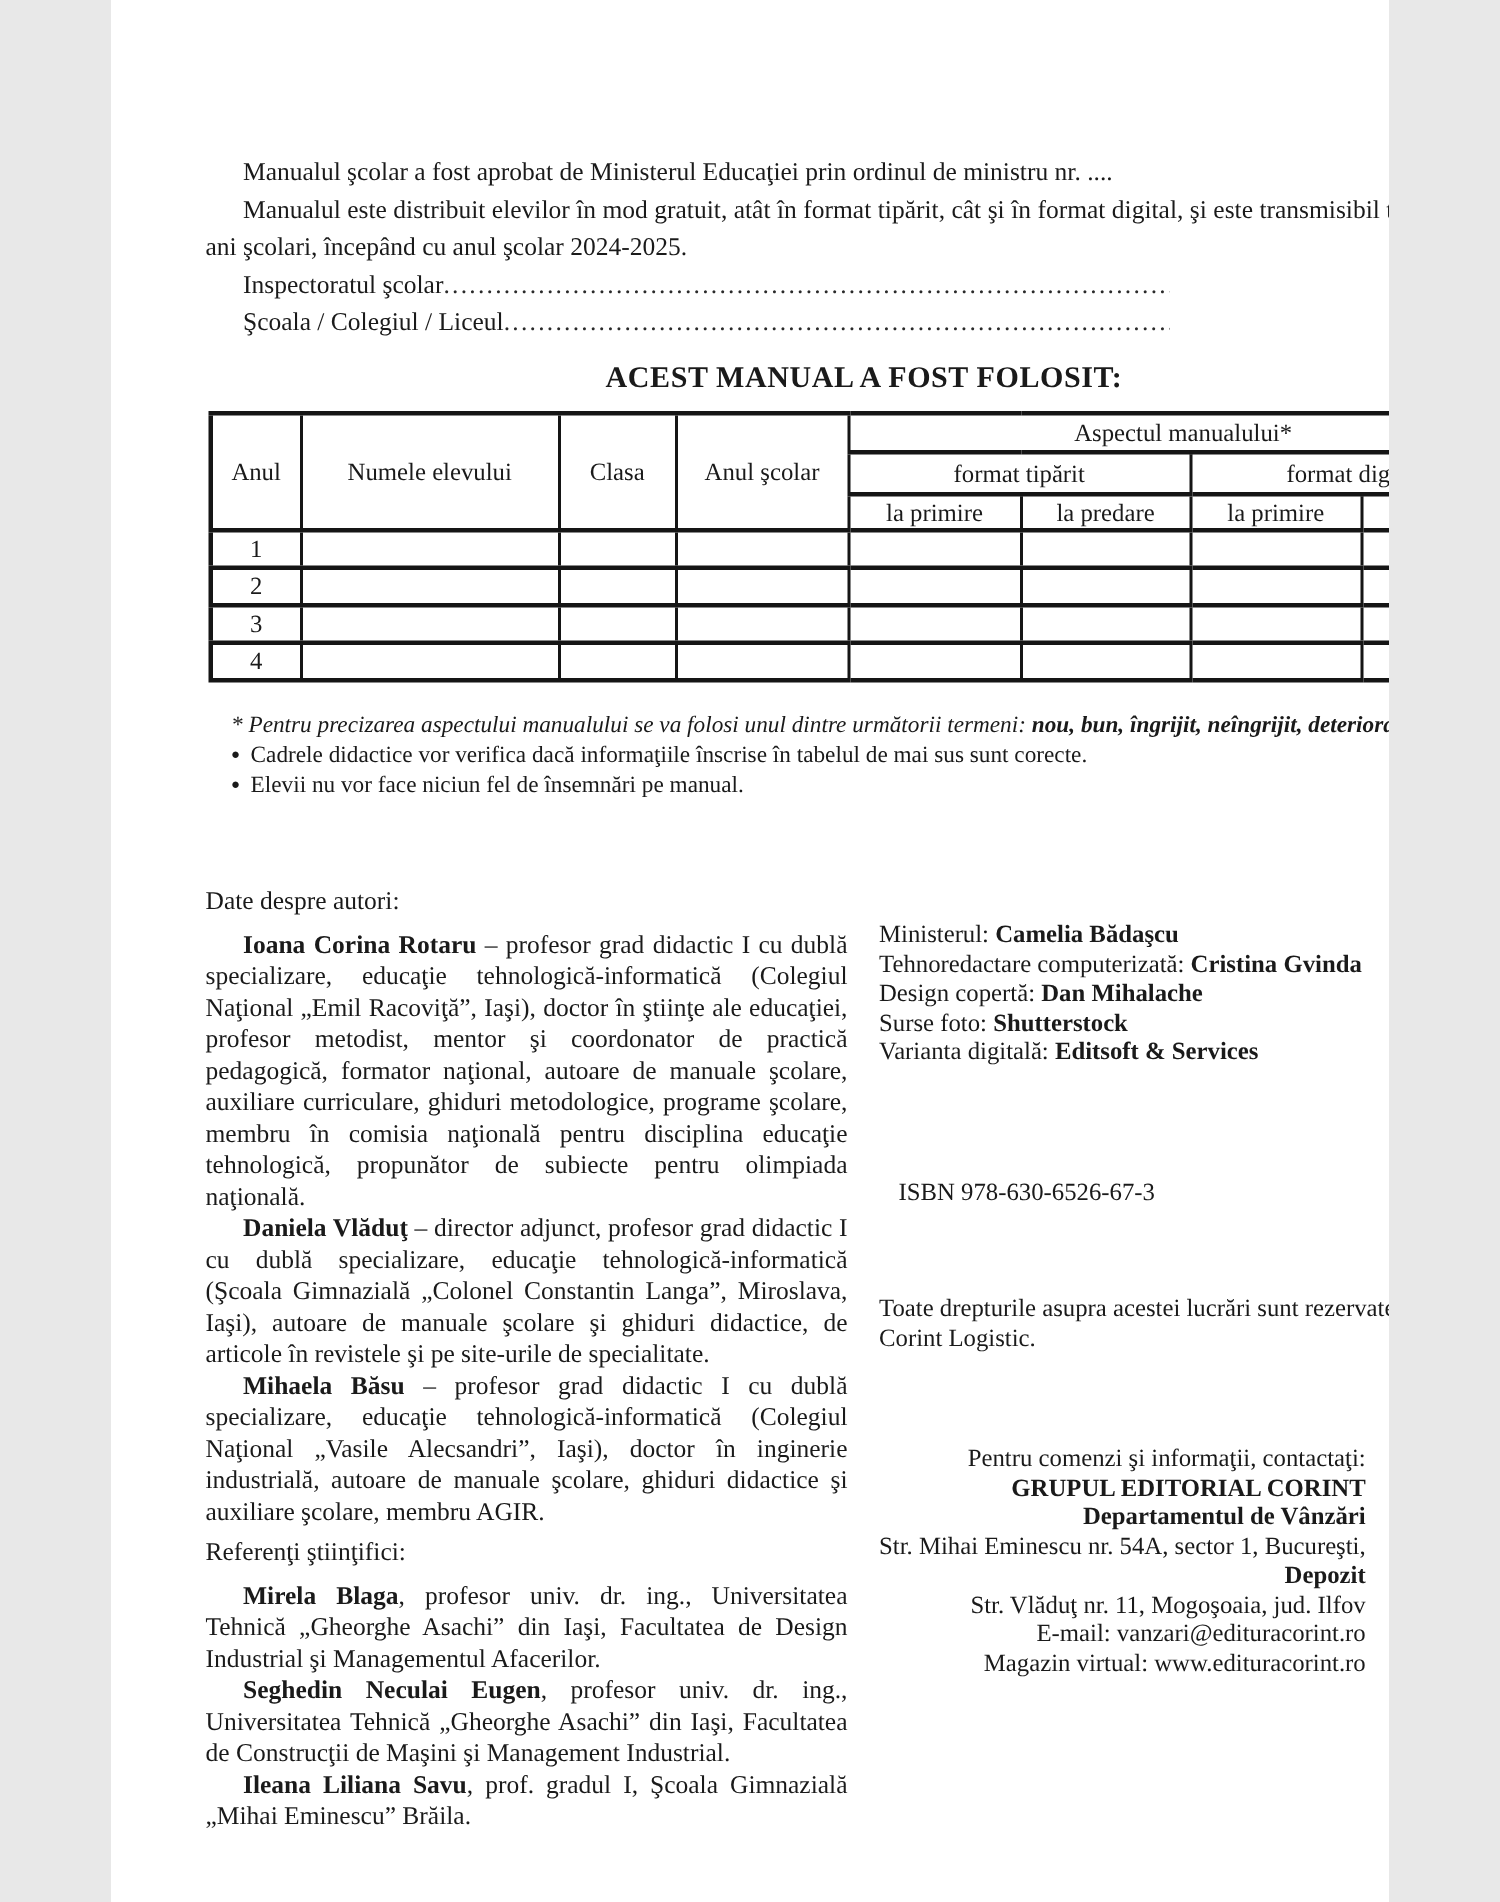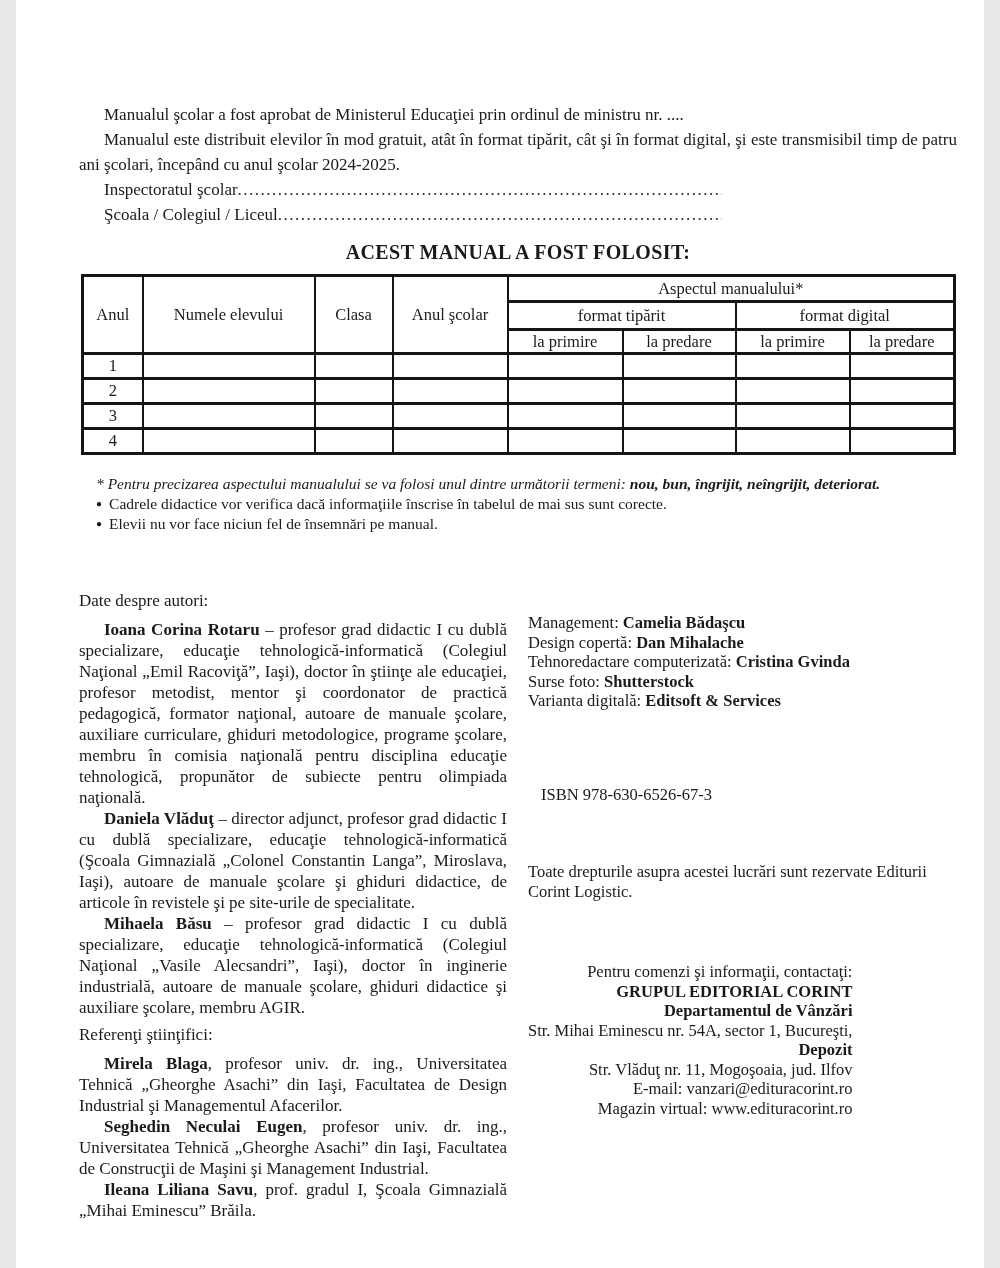--- a/index.html
+++ b/index.html
@@ -1,17 +1,17 @@
 <!DOCTYPE html>
 <html><head>
 <meta charset="utf-8">
 <style>
   html,body{margin:0;padding:0;background:#e8e8e8;}
   .page{
-    position:relative;width:968px;height:1268px;background:#ffffff;
+    position:relative;width:852px;height:1268px;background:#ffffff;
     font-family:"Liberation Serif","DejaVu Serif",serif;color:#1a1a1a;
     overflow:hidden;margin:0 auto;
   }
   
   .top-block{position:absolute;left:63px;top:102px;width:878px;font-size:17px;line-height:25px;}
   .top-block p{margin:0;text-indent:25px;text-align:justify;}
   .dotline{display:flex;margin-left:25px;width:618px;}
   .dotline .lbl{flex:0 0 auto;white-space:nowrap;}
   .dotline .leader{flex:1 1 auto;overflow:hidden;white-space:nowrap;letter-spacing:1.5px;color:#2a2a2a;}
   
@@ -157,23 +157,23 @@
     <p class="bio"><span class="b">Daniela Vlăduţ</span><span> – director adjunct, profesor grad didactic I cu dublă specializare, educaţie tehnologică-informatică (Şcoala Gimnazială „Colonel Constantin Langa”, Miroslava, Iaşi), autoare de manuale şcolare şi ghiduri didactice, de articole în revistele şi pe site-urile de specialitate.</span></p>
     <p class="bio"><span class="b">Mihaela Băsu</span><span> – profesor grad didactic I cu dublă specializare, educaţie tehnologică-informatică (Colegiul Naţional „Vasile Alecsandri”, Iaşi), doctor în inginerie industrială, autoare de manuale şcolare, ghiduri didactice şi auxiliare şcolare, membru AGIR.</span></p>
     <p class="referees-heading">Referenţi ştiinţifici:</p>
     <p class="bio"><span class="b">Mirela Blaga</span><span>, profesor univ. dr. ing., Universitatea Tehnică „Gheorghe Asachi” din Iaşi, Facultatea de Design Industrial şi Managementul Afacerilor.</span></p>
     <p class="bio"><span class="b">Seghedin Neculai Eugen</span><span>, profesor univ. dr. ing., Universitatea Tehnică „Gheorghe Asachi” din Iaşi, Facultatea de Construcţii de Maşini şi Management Industrial.</span></p>
     <p class="bio"><span class="b">Ileana Liliana Savu</span><span>, prof. gradul I, Şcoala Gimnazială „Mihai Eminescu” Brăila.</span></p>
   </div>
 
   <div class="right-col">
     <div class="credits">
-      <p><span>Management: </span><span class="b">Camelia Bădaşcu</span></p>
+      <p><span>Ministerul: </span><span class="b">Camelia Bădaşcu</span></p>
+      <p><span>Tehnoredactare computerizată: </span><span class="b">Cristina Gvinda</span></p>
       <p><span>Design copertă: </span><span class="b">Dan Mihalache</span></p>
-      <p><span>Tehnoredactare computerizată: </span><span class="b">Cristina Gvinda</span></p>
       <p><span>Surse foto: </span><span class="b">Shutterstock</span></p>
       <p><span>Varianta digitală: </span><span class="b">Editsoft &amp; Services</span></p>
     </div>
     <div class="isbn">ISBN 978-630-6526-67-3</div>
     <div class="rights">Toate drepturile asupra acestei lucrări sunt rezervate Editurii Corint Logistic.</div>
     <div class="contact">
       <div>Pentru comenzi şi informaţii, contactaţi:</div>
       <div class="b">GRUPUL EDITORIAL CORINT</div>
       <div class="b">Departamentul de Vânzări</div>
       <div>Str. Mihai Eminescu nr. 54A, sector 1, Bucureşti,</div>

